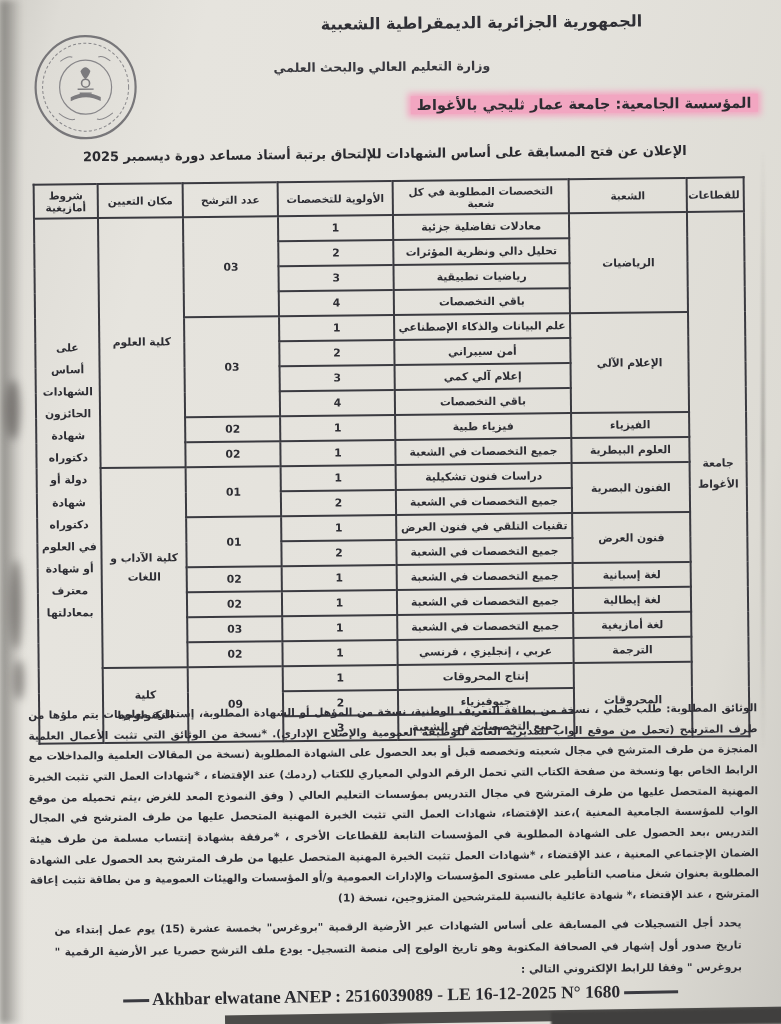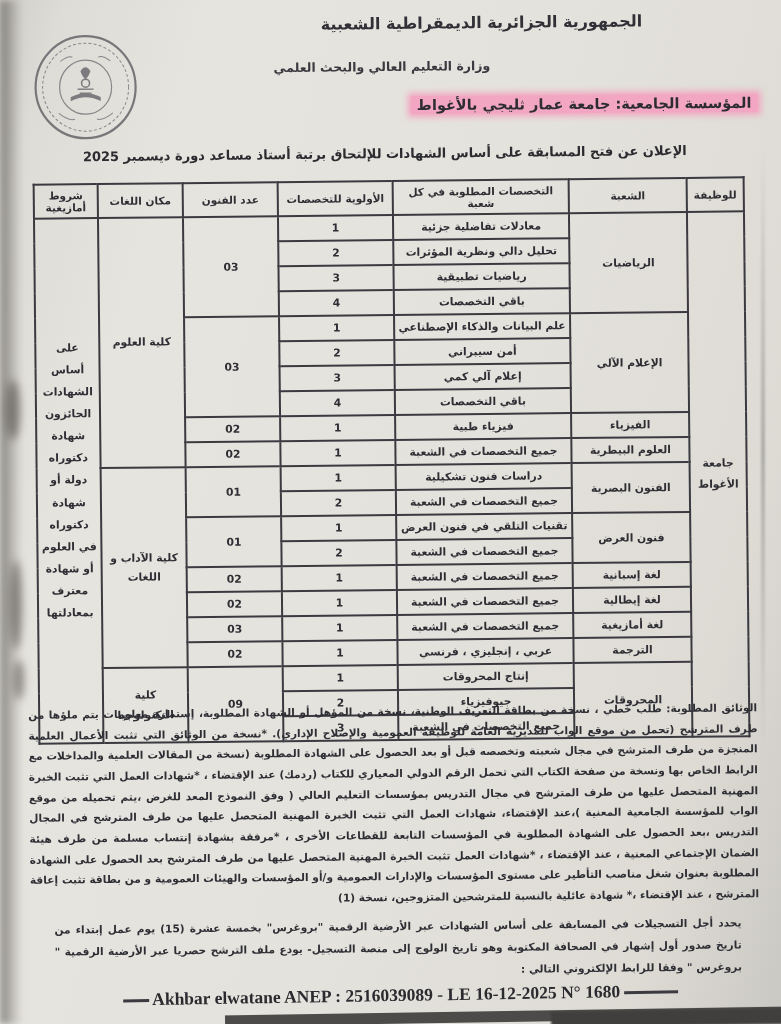--- a/index.html
+++ b/index.html
@@ -100,26 +100,26 @@
         <col class="c-inst">
           <col class="c-branch">
           <col class="c-spec">
           <col class="c-pri">
         <col class="c-pos">
           <col class="c-loc">
           <col class="c-cond">
       </colgroup>
       <tbody>
           <tr>
-        <th>للوظيفة</th>
+        <th>للقطاعات</th>
         <th>الشعبة</th>
         <th>التخصصات المطلوبة في كل شعبة</th>
         <th>الأولوية للتخصصات</th>
-        <th>عدد الفنون</th>
-        <th>مكان اللغات</th>
+        <th>عدد الترشح</th>
+        <th>مكان التعيين</th>
         <th>شروط أمازيغية</th>
       </tr>
       <tr>
         <td class="inst" rowspan="21">جامعة الأغواط</td>
         <td rowspan="4">الرياضيات</td>
         <td class="spec">معادلات تفاضلية جزئية</td>
         <td class="pri">1</td>
         <td rowspan="4">03</td>
         <td class="loc" rowspan="10">كلية العلوم</td>
         <td class="cond" rowspan="21">على أساس الشهادات الحائزون شهادة دكتوراه دولة أو شهادة دكتوراه في العلوم أو شهادة معترف بمعادلتها</td>

